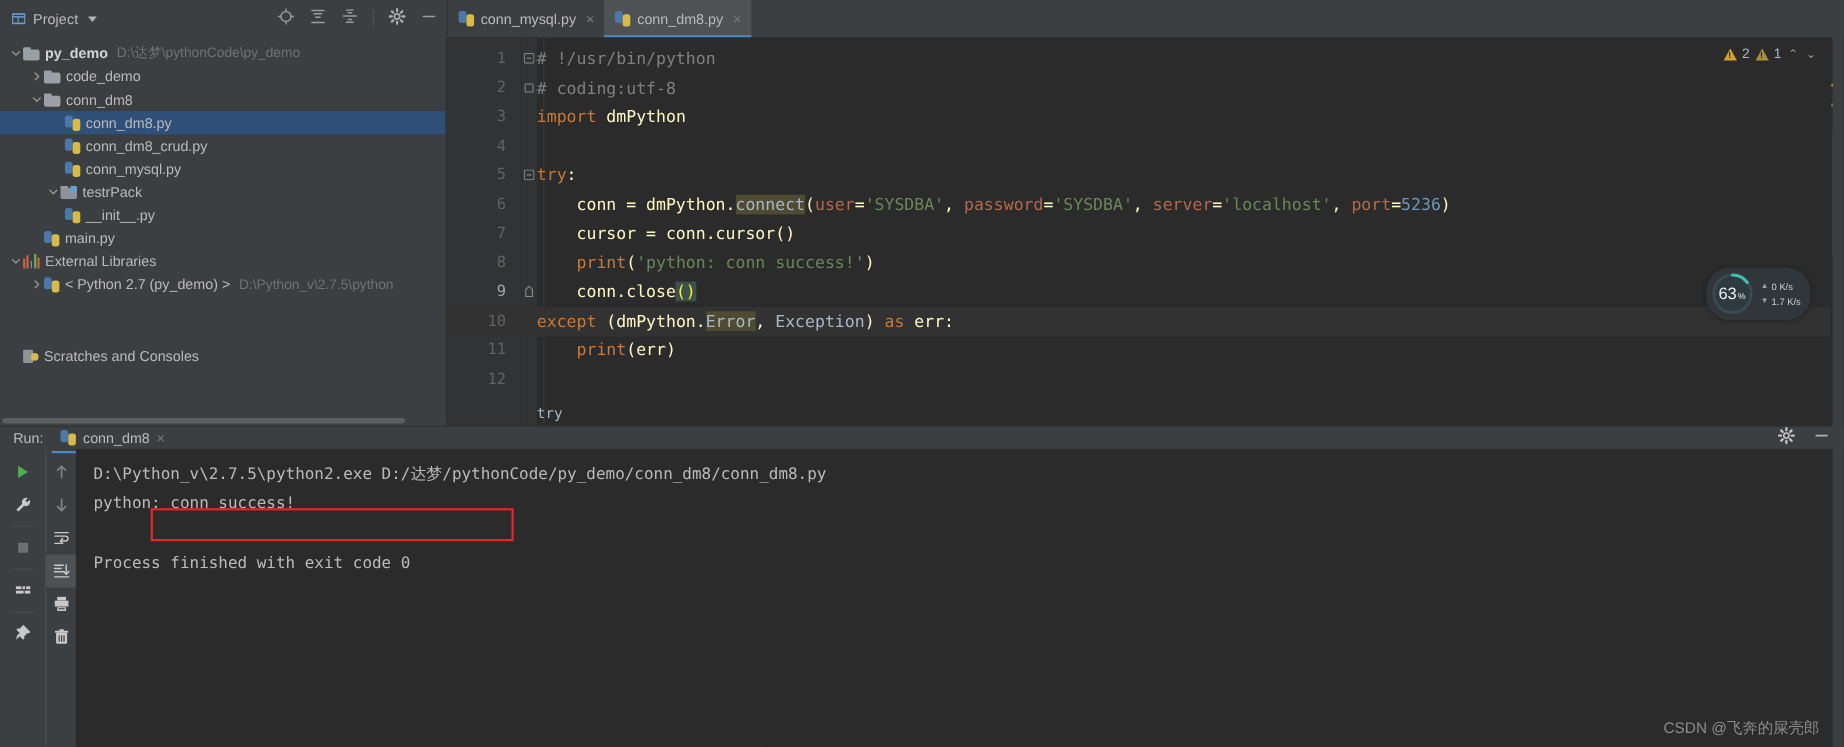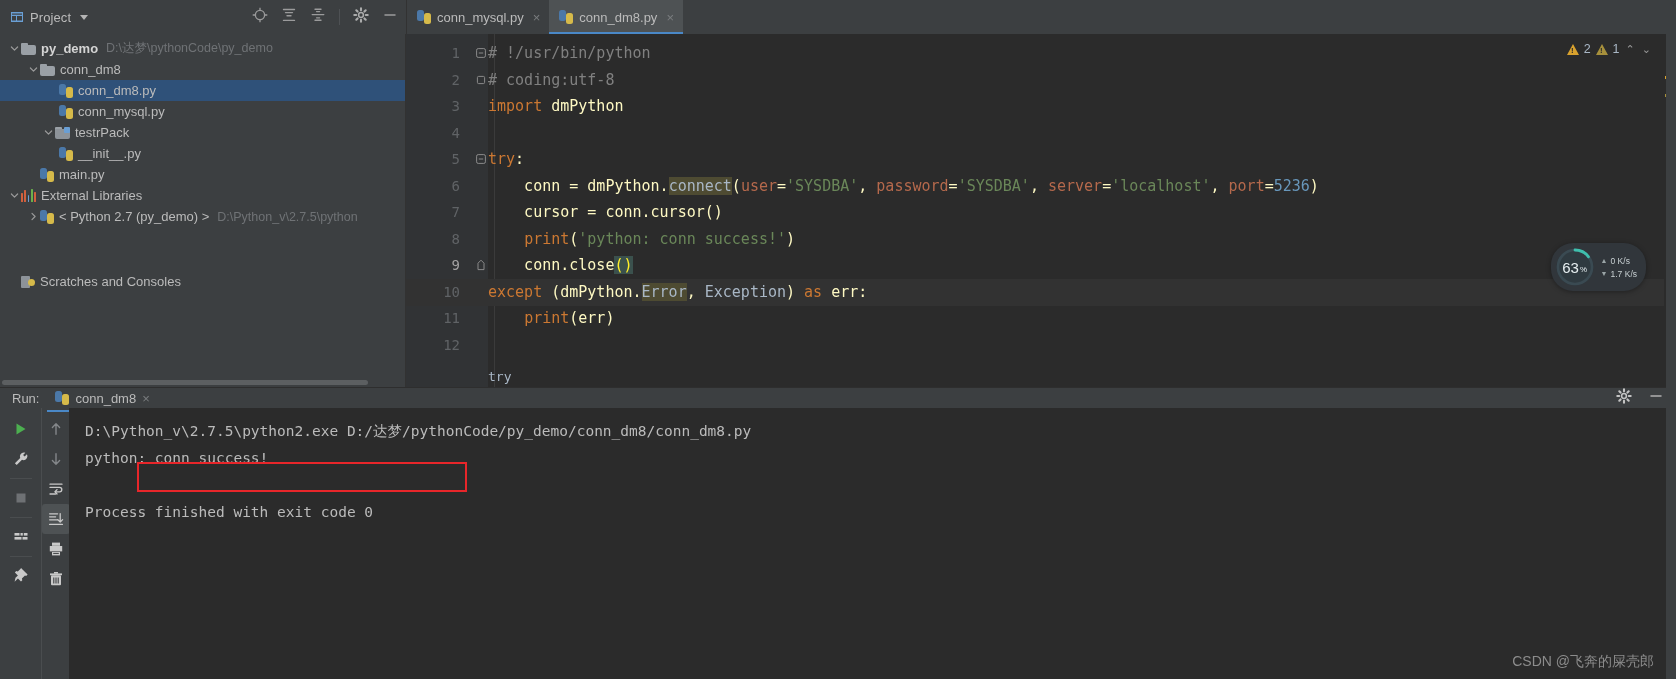--- a/index.html
+++ b/index.html
@@ -306,33 +306,50 @@
             <span class="folder-ico">
               <span class="tab2"></span>
               <span class="body"></span>
             </span>
             <span class="nm bold">py_demo</span>
             <span class="path">D:\达梦\pythonCode\py_demo</span>
           </div>
           <div class="row" style="padding-left: 27px;">
             <span class="arrow">
               <svg width="9" height="9" viewBox="0 0 9 9">
+                <path d="M3 1.4L6.1 4.5 3 7.6" stroke="#9a9a9a" stroke-width="1.2" fill="none" stroke-linecap="round" stroke-linejoin="round"></path>
+              </svg>
+            </span>
+            <span class="folder-ico">
+              <span class="tab2"></span>
+              <span class="body"></span>
+            </span>
+            <span class="nm">code_demo</span>
+          </div>
+          <div class="row" style="padding-left: 27px;">
+            <span class="arrow">
+              <svg width="9" height="9" viewBox="0 0 9 9">
                 <path d="M1.4 3L4.5 6.1 7.6 3" stroke="#9a9a9a" stroke-width="1.2" fill="none" stroke-linecap="round" stroke-linejoin="round"></path>
               </svg>
             </span>
             <span class="folder-ico">
               <span class="tab2"></span>
               <span class="body"></span>
             </span>
             <span class="nm">conn_dm8</span>
           </div>
           <div class="row selected" style="padding-left: 46px;">
             <span class="arrow"></span>
             <span class="pyfile-ico"></span>
             <span class="nm">conn_dm8.py</span>
+          </div>
+          <div class="row" style="padding-left: 46px;">
+            <span class="arrow"></span>
+            <span class="pyfile-ico"></span>
+            <span class="nm">conn_dm8_crud.py</span>
           </div>
           <div class="row" style="padding-left: 46px;">
             <span class="arrow"></span>
             <span class="pyfile-ico"></span>
             <span class="nm">conn_mysql.py</span>
           </div>
           <div class="row" style="padding-left: 42px;">
             <span class="arrow">
               <svg width="9" height="9" viewBox="0 0 9 9">
                 <path d="M1.4 3L4.5 6.1 7.6 3" stroke="#9a9a9a" stroke-width="1.2" fill="none" stroke-linecap="round" stroke-linejoin="round"></path>

